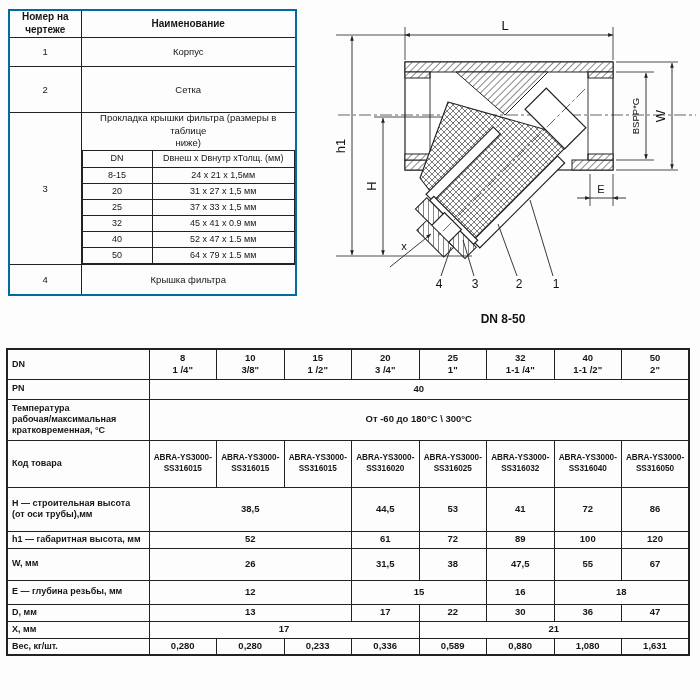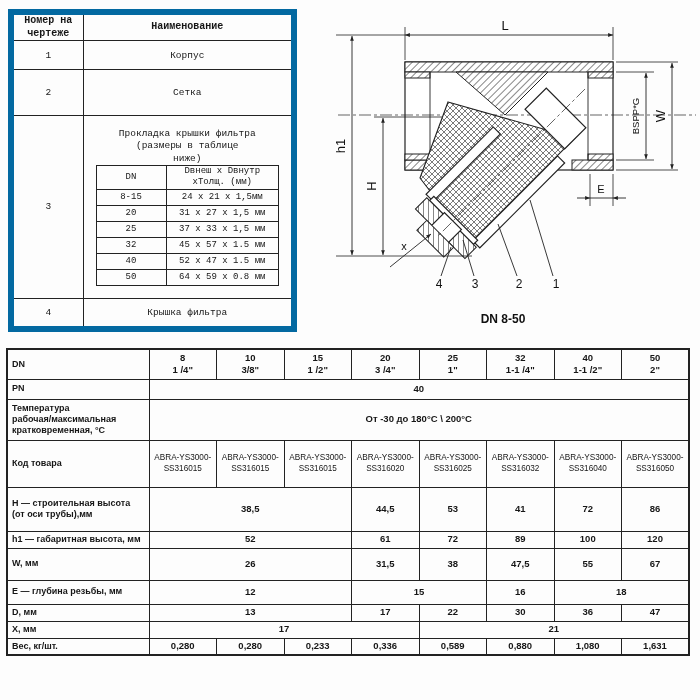--- a/index.html
+++ b/index.html
@@ -1,29 +1,29 @@
 <!DOCTYPE html>
 <html><head>
 <meta charset="utf-8">
 <style>
   html,body{margin:0;padding:0;}
   body{width:700px;height:700px;position:relative;background:#fdfdfd;
        font-family:"Liberation Sans",sans-serif;color:#161616;}
   table{border-collapse:collapse;}
 
   
-  #parts{position:absolute;left:8px;top:9px;width:289px;table-layout:fixed;border:6px solid #0369a1;font-family:Liberation Mono, monospace;}
+  #parts{position:absolute;left:8px;top:9px;width:289px;table-layout:fixed;border:2px solid #0369a1;}
   #parts th,#parts td{border:1px solid #222;text-align:center;vertical-align:middle;padding:0 2px;}
   #parts th{font-size:10px;font-weight:bold;white-space:pre-line;line-height:1.25;}
   #parts td{font-size:9.5px;font-weight:normal;}
   #parts .r-head{height:27px;}
   #parts .r-1{height:29px;}
   #parts .r-2{height:46px;}
   #parts .r-4{height:31px;}
-  #parts .cell-nested{padding:12px;}
+  #parts .cell-nested{padding:0;}
   .gasket-note{height:37px;display:flex;align-items:center;justify-content:center;
                white-space:pre-line;font-size:9.5px;line-height:1.3;}
   #gasket{width:100%;table-layout:fixed;border-collapse:collapse;}
   #gasket th,#gasket td{border:1px solid #222;font-size:9px;font-weight:normal;
                         height:15px;text-align:center;vertical-align:middle;padding:0;}
   #gasket th{height:16px;}
 
   
   #draw{position:absolute;left:330px;top:0;}
   #draw text{fill:#111;font-family:"Liberation Sans",sans-serif;}
@@ -40,21 +40,21 @@
   .dlab-m{font-size:11px;}
   .callout{font-size:12px;text-anchor:middle;}
   .caption{font-size:12px;font-weight:bold;text-anchor:middle;}
 
   
   #spec{position:absolute;left:6px;top:348px;width:684px;table-layout:fixed;border:2px solid #222;}
   #spec th,#spec td{border:1px solid #222;vertical-align:middle;}
   #spec th.lbl{text-align:left;padding:1px 4px;font-size:9px;font-weight:bold;
                white-space:pre-line;line-height:1.25;}
   #spec td{text-align:center;font-weight:bold;font-size:9.5px;padding:0 1px;line-height:1.3;}
-  #spec td.code{font-weight:normal;font-size:8.2px;line-height:1.3;word-wrap:break-word;}
+  #spec td.code{font-weight:bold;font-size:8.2px;line-height:1.3;word-wrap:break-word;}
   #spec tr:nth-child(1){height:30px;}
   #spec tr:nth-child(2){height:20px;}
   #spec tr:nth-child(3){height:41px;}
   #spec tr:nth-child(4){height:47px;}
   #spec tr:nth-child(5){height:44px;}
   #spec tr:nth-child(6){height:17px;}
   #spec tr:nth-child(7){height:32px;}
   #spec tr:nth-child(8){height:24px;}
   #spec tr:nth-child(9){height:17px;}
   #spec tr:nth-child(10){height:17px;}
@@ -108,29 +108,29 @@
               <tr>
                 <td>20</td>
                 <td>31 x 27 x 1,5 мм</td>
               </tr>
               <tr>
                 <td>25</td>
                 <td>37 x 33 x 1,5 мм</td>
               </tr>
               <tr>
                 <td>32</td>
-                <td>45 x 57 x 1.5 мм</td>
+                <td>45 x 41 x 0.9 мм</td>
               </tr>
               <tr>
                 <td>40</td>
                 <td>52 x 47 x 1.5 мм</td>
               </tr>
               <tr>
                 <td>50</td>
-                <td>64 x 59 x 0.8 мм</td>
+                <td>64 x 79 x 1.5 мм</td>
               </tr>
             </tbody>
       </table>
     </td>
   </tr>
   <tr class="r-4">
     <td>4</td>
     <td>Крышка фильтра</td>
   </tr>
 </tbody>
@@ -272,21 +272,21 @@
         </td>
       </tr>
       <tr>
         <th class="lbl">PN</th>
         <td colspan="8">40</td>
       </tr>
       <tr>
         <th class="lbl">Температура
 рабочая/максимальная
 кратковременная, °С</th>
-        <td colspan="8">От -30 до 180°С \ 200°С</td>
+        <td colspan="8">От -60 до 180°С \ 300°С</td>
       </tr>
       <tr>
         <th class="lbl">Код товара</th>
         <td class="code">ABRA-YS3000-SS316015</td>
         <td class="code">ABRA-YS3000-SS316015</td>
         <td class="code">ABRA-YS3000-SS316015</td>
         <td class="code">ABRA-YS3000-SS316020</td>
         <td class="code">ABRA-YS3000-SS316025</td>
         <td class="code">ABRA-YS3000-SS316032</td>
         <td class="code">ABRA-YS3000-SS316040</td>

